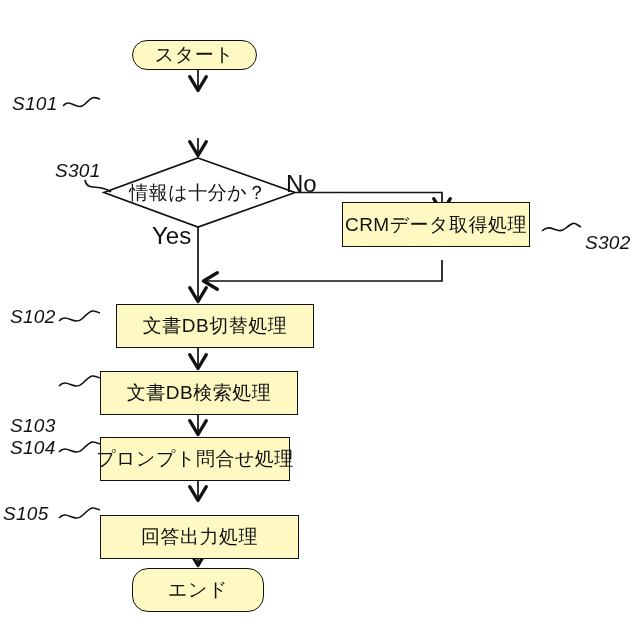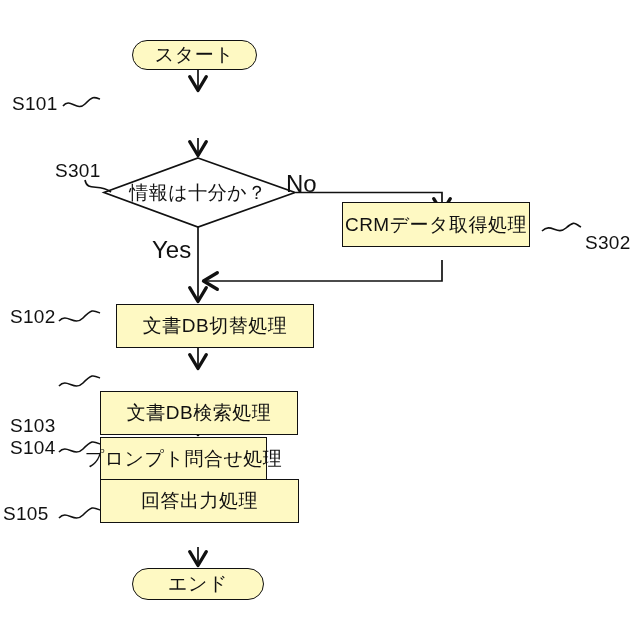--- a/index.html
+++ b/index.html
@@ -12,21 +12,21 @@
     position:absolute;box-sizing:border-box;background:#fef9c3;border:1.8px solid #111;
     display:flex;align-items:center;justify-content:center;
     font-size:19px;letter-spacing:0.5px;white-space:nowrap;
   }
   .terminal{border-radius:16px;}
   .diamond-label{
     position:absolute;display:flex;align-items:center;justify-content:center;
     font-size:19px;letter-spacing:0.5px;white-space:nowrap;background:transparent;
   }
   .slabel{
-    position:absolute;font-size:19px;letter-spacing:0.3px;white-space:nowrap;
+    position:absolute;font-size:19px;letter-spacing:0.3px;white-space:nowrap;font-style:italic;
   }
   .edge-label{
     position:absolute;font-size:24px;white-space:nowrap;
   }
 </style>
 </head>
 <body>
 
 <div class="stage">
 
@@ -70,40 +70,40 @@
   </div>
 
   <div class="node" style="left:342px;top:202px;width:188px;height:45px;">
     <span>CRMデータ取得処理</span>
   </div>
 
   <div class="node" style="left:116px;top:304px;width:198px;height:44px;">
     <span>文書DB切替処理</span>
   </div>
 
-  <div class="node" style="left:100px;top:371px;width:198px;height:44px;margin-top:20px;">
+  <div class="node" style="left:100px;top:371px;width:198px;height:44px;">
     <span>文書DB検索処理</span>
   </div>
 
-  <div class="node" style="left:100px;top:437px;width:167px;height:44px;">
+  <div class="node" style="left:100px;top:437px;width:190px;height:44px;">
     <span>プロンプト問合せ処理</span>
   </div>
 
-  <div class="node" style="left:100px;top:479px;width:199px;height:44px;">
+  <div class="node" style="left:100px;top:515px;width:199px;height:44px;">
     <span>回答出力処理</span>
   </div>
 
-  <div class="node terminal" style="left:132px;top:568px;width:132px;height:32px;">
+  <div class="node terminal" style="left:132px;top:568px;width:132px;height:44px;">
     <span>エンド</span>
   </div>
 
   <div class="slabel" style="left:12px;top:93px;">S101</div>
   <div class="slabel" style="left:55px;top:160px;">S301</div>
   <div class="slabel" style="left:585px;top:232px;">S302</div>
   <div class="slabel" style="left:10px;top:306px;">S102</div>
   <div class="slabel" style="left:10px;top:371px;margin-top:44px;">S103</div>
   <div class="slabel" style="left:10px;top:437px;">S104</div>
   <div class="slabel" style="left:3px;top:503px;">S105</div>
 
-  <div class="edge-label" style="left:152px;top:236px;">Yes</div>
+  <div class="edge-label" style="left:152px;top:222px;">Yes</div>
   <div class="edge-label" style="left:286px;top:170px;">No</div>
 
 </div>
 
 </body></html>

